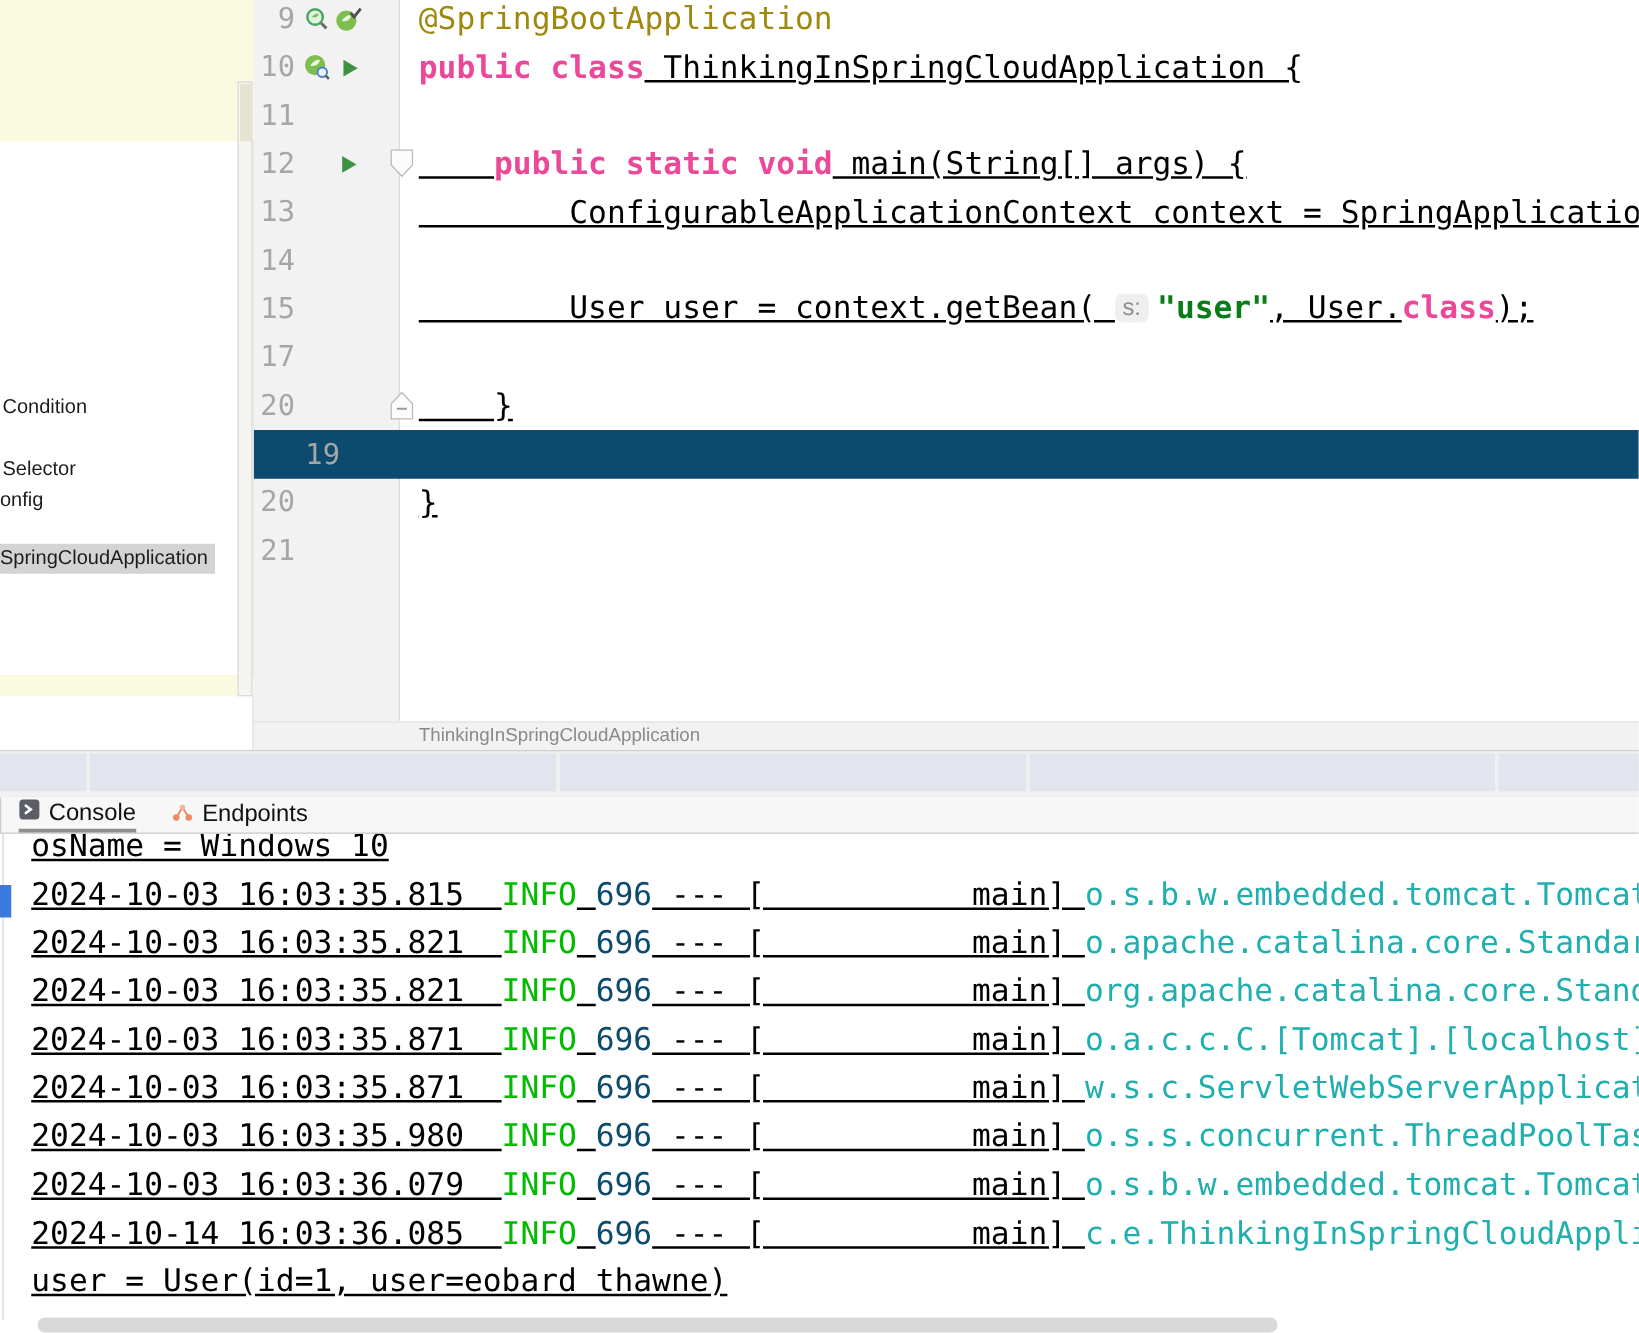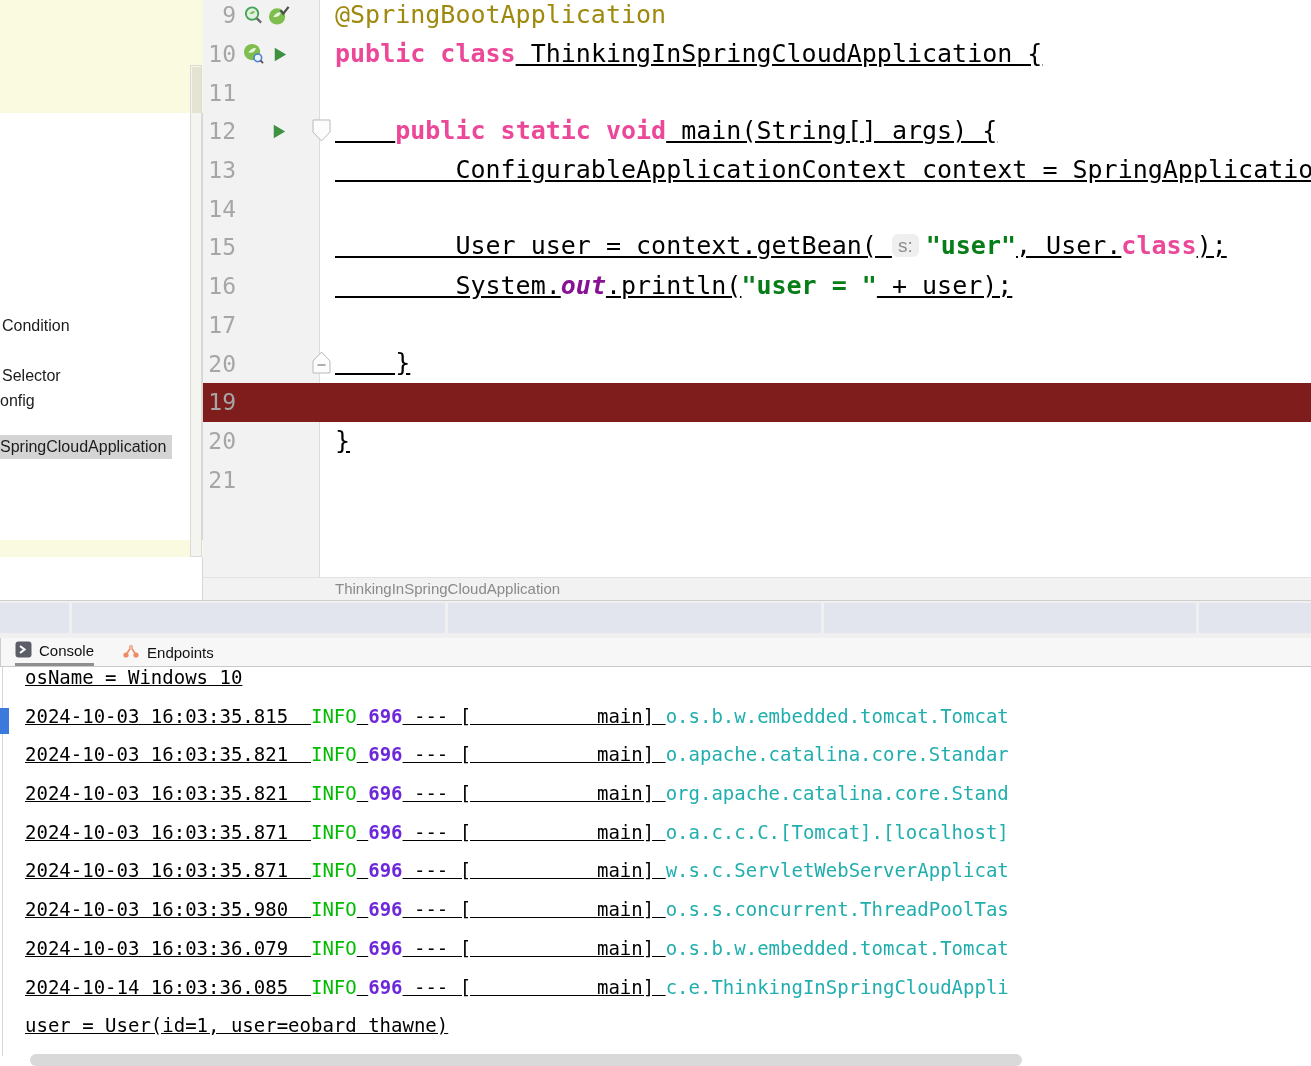--- a/index.html
+++ b/index.html
@@ -14,21 +14,21 @@
             border:1px solid #DBDBD4;box-sizing:border-box;}
   .p-thumb{position:absolute;left:1px;top:1px;width:9px;height:46px;background:#E5E3D2;}
   .p-item{position:absolute;font-size:16px;line-height:20px;color:#1C1C1C;white-space:nowrap;cursor:default;}
   .p-item.selected{background:#D4D4D4;height:24px;line-height:24px;width:172px;}
   
   #editor{position:absolute;left:203px;top:0;width:1108px;height:577px;background:#fff;overflow:hidden;}
   #gutter-bg{position:absolute;left:0;top:0;width:117px;height:100%;background:#F2F2F2;
              border-right:1px solid #DCDCDC;box-sizing:border-box;}
   #code-rows{position:absolute;left:0;top:-4px;right:0;}
   .crow{display:flex;height:38.7px;align-items:center;position:relative;}
-  .crow.hl{background:#7f1d1d;}
+  .crow.hl{background:#0c4a6e;padding-left:36px;}
   .lnum{width:33px;flex:none;text-align:right;font-family:"DejaVu Sans Mono",monospace;
         font-size:23px;color:#A6A6A6;}
   .gicons{width:84px;flex:none;display:flex;align-items:center;gap:4px;padding-left:7px;box-sizing:border-box;}
   .gicons svg{display:block;}
   .fold{position:absolute;left:109px;top:7px;z-index:3;}
   .code{padding-left:15px;font-family:"DejaVu Sans Mono",monospace;font-size:25px;
         line-height:38.7px;white-space:pre;}
   .s-plain{color:#000;text-decoration:underline;}
   .s-kw{color:#ec4899;font-weight:bold;}
   .s-ann{color:#9E880D;}
@@ -44,28 +44,28 @@
   #band{position:absolute;left:0;top:600px;width:1311px;height:35px;background:#F0F0F0;
         border-top:1px solid #CFCFCF;box-sizing:border-box;}
   #band-row{position:absolute;left:0;top:2px;height:30px;width:100%;display:flex;gap:3px;}
   .band-seg{background:#E2E4EE;height:30px;}
   
   #toolwin{position:absolute;left:0;top:635px;width:1311px;height:431px;background:#fff;}
   #toolwin-gap{position:absolute;left:0;top:0;width:100%;height:3px;background:#F0F0F0;}
   #tabbar{position:absolute;left:0;top:3px;width:100%;height:29px;background:#F7F7F7;
           border-bottom:1px solid #C9C9C9;box-sizing:border-box;display:flex;align-items:center;
           padding-left:14px;gap:28px;z-index:4;border-left:1px solid #CCCCCC;}
-  .tab{display:flex;align-items:center;gap:7px;height:28px;font-size:15px;color:#111;cursor:default;}
+  .tab{display:flex;align-items:center;gap:7px;height:28px;font-size:19px;color:#111;cursor:default;}
   .tab.active{border-bottom:3px solid #8E8E8E;box-sizing:border-box;}
   #console-rows{position:absolute;left:3px;top:23px;right:0;bottom:0;overflow:hidden;z-index:1;
                 padding-left:22px;}
-  .lrow{height:38.7px;font-family:"DejaVu Sans Mono",monospace;font-size:19px;line-height:38.7px;
+  .lrow{height:38.7px;font-family:"DejaVu Sans Mono",monospace;font-size:25px;line-height:38.7px;
         white-space:pre;}
   .s-info{color:#00BB00;}
-  .s-pid{color:#6d28d9;font-weight:bold;}
+  .s-pid{color:#0c4a6e;}
   .s-logger{color:#21AEAE;}
   #console-border{position:absolute;left:2px;top:32px;bottom:10px;width:1px;background:#D6D6D6;z-index:2;}
   #stripe-icon{position:absolute;left:0;top:73px;width:9px;height:26px;background:#3C79DD;z-index:5;}
   #hscrollbar{position:absolute;left:30px;top:419px;width:992px;height:12px;background:#D9D9D9;
               border-radius:7px;z-index:5;}
 </style>
 </head>
 <body>
 
 <div id="left-panel">
@@ -153,25 +153,20 @@
       </div>
       <div class="crow">
         <span class="lnum">14</span>
         <span class="gicons"></span>
         <span class="code"></span>
       </div>
       <div class="crow">
         <span class="lnum">15</span>
         <span class="gicons"></span>
         <span class="code"><span class="s-plain">        User user = context.getBean( </span><span class="s-hint">s:</span><span class="s-str">"user"</span><span class="s-plain">, User.</span><span class="s-kw">class</span><span class="s-plain">);</span></span>
-      </div>
-      <div class="crow">
-        <span class="lnum">16</span>
-        <span class="gicons"></span>
-        <span class="code"><span class="s-plain">        System.</span><span class="s-field">out</span><span class="s-plain">.println(</span><span class="s-str">"user = "</span><span class="s-plain"> + user);</span></span>
       </div>
       <div class="crow">
         <span class="lnum">17</span>
         <span class="gicons"></span>
         <span class="code"></span>
       </div>
       <div class="crow">
         <span class="lnum">20</span>
         <span class="gicons"></span>
         <span class="fold"><svg width="20" height="24">

